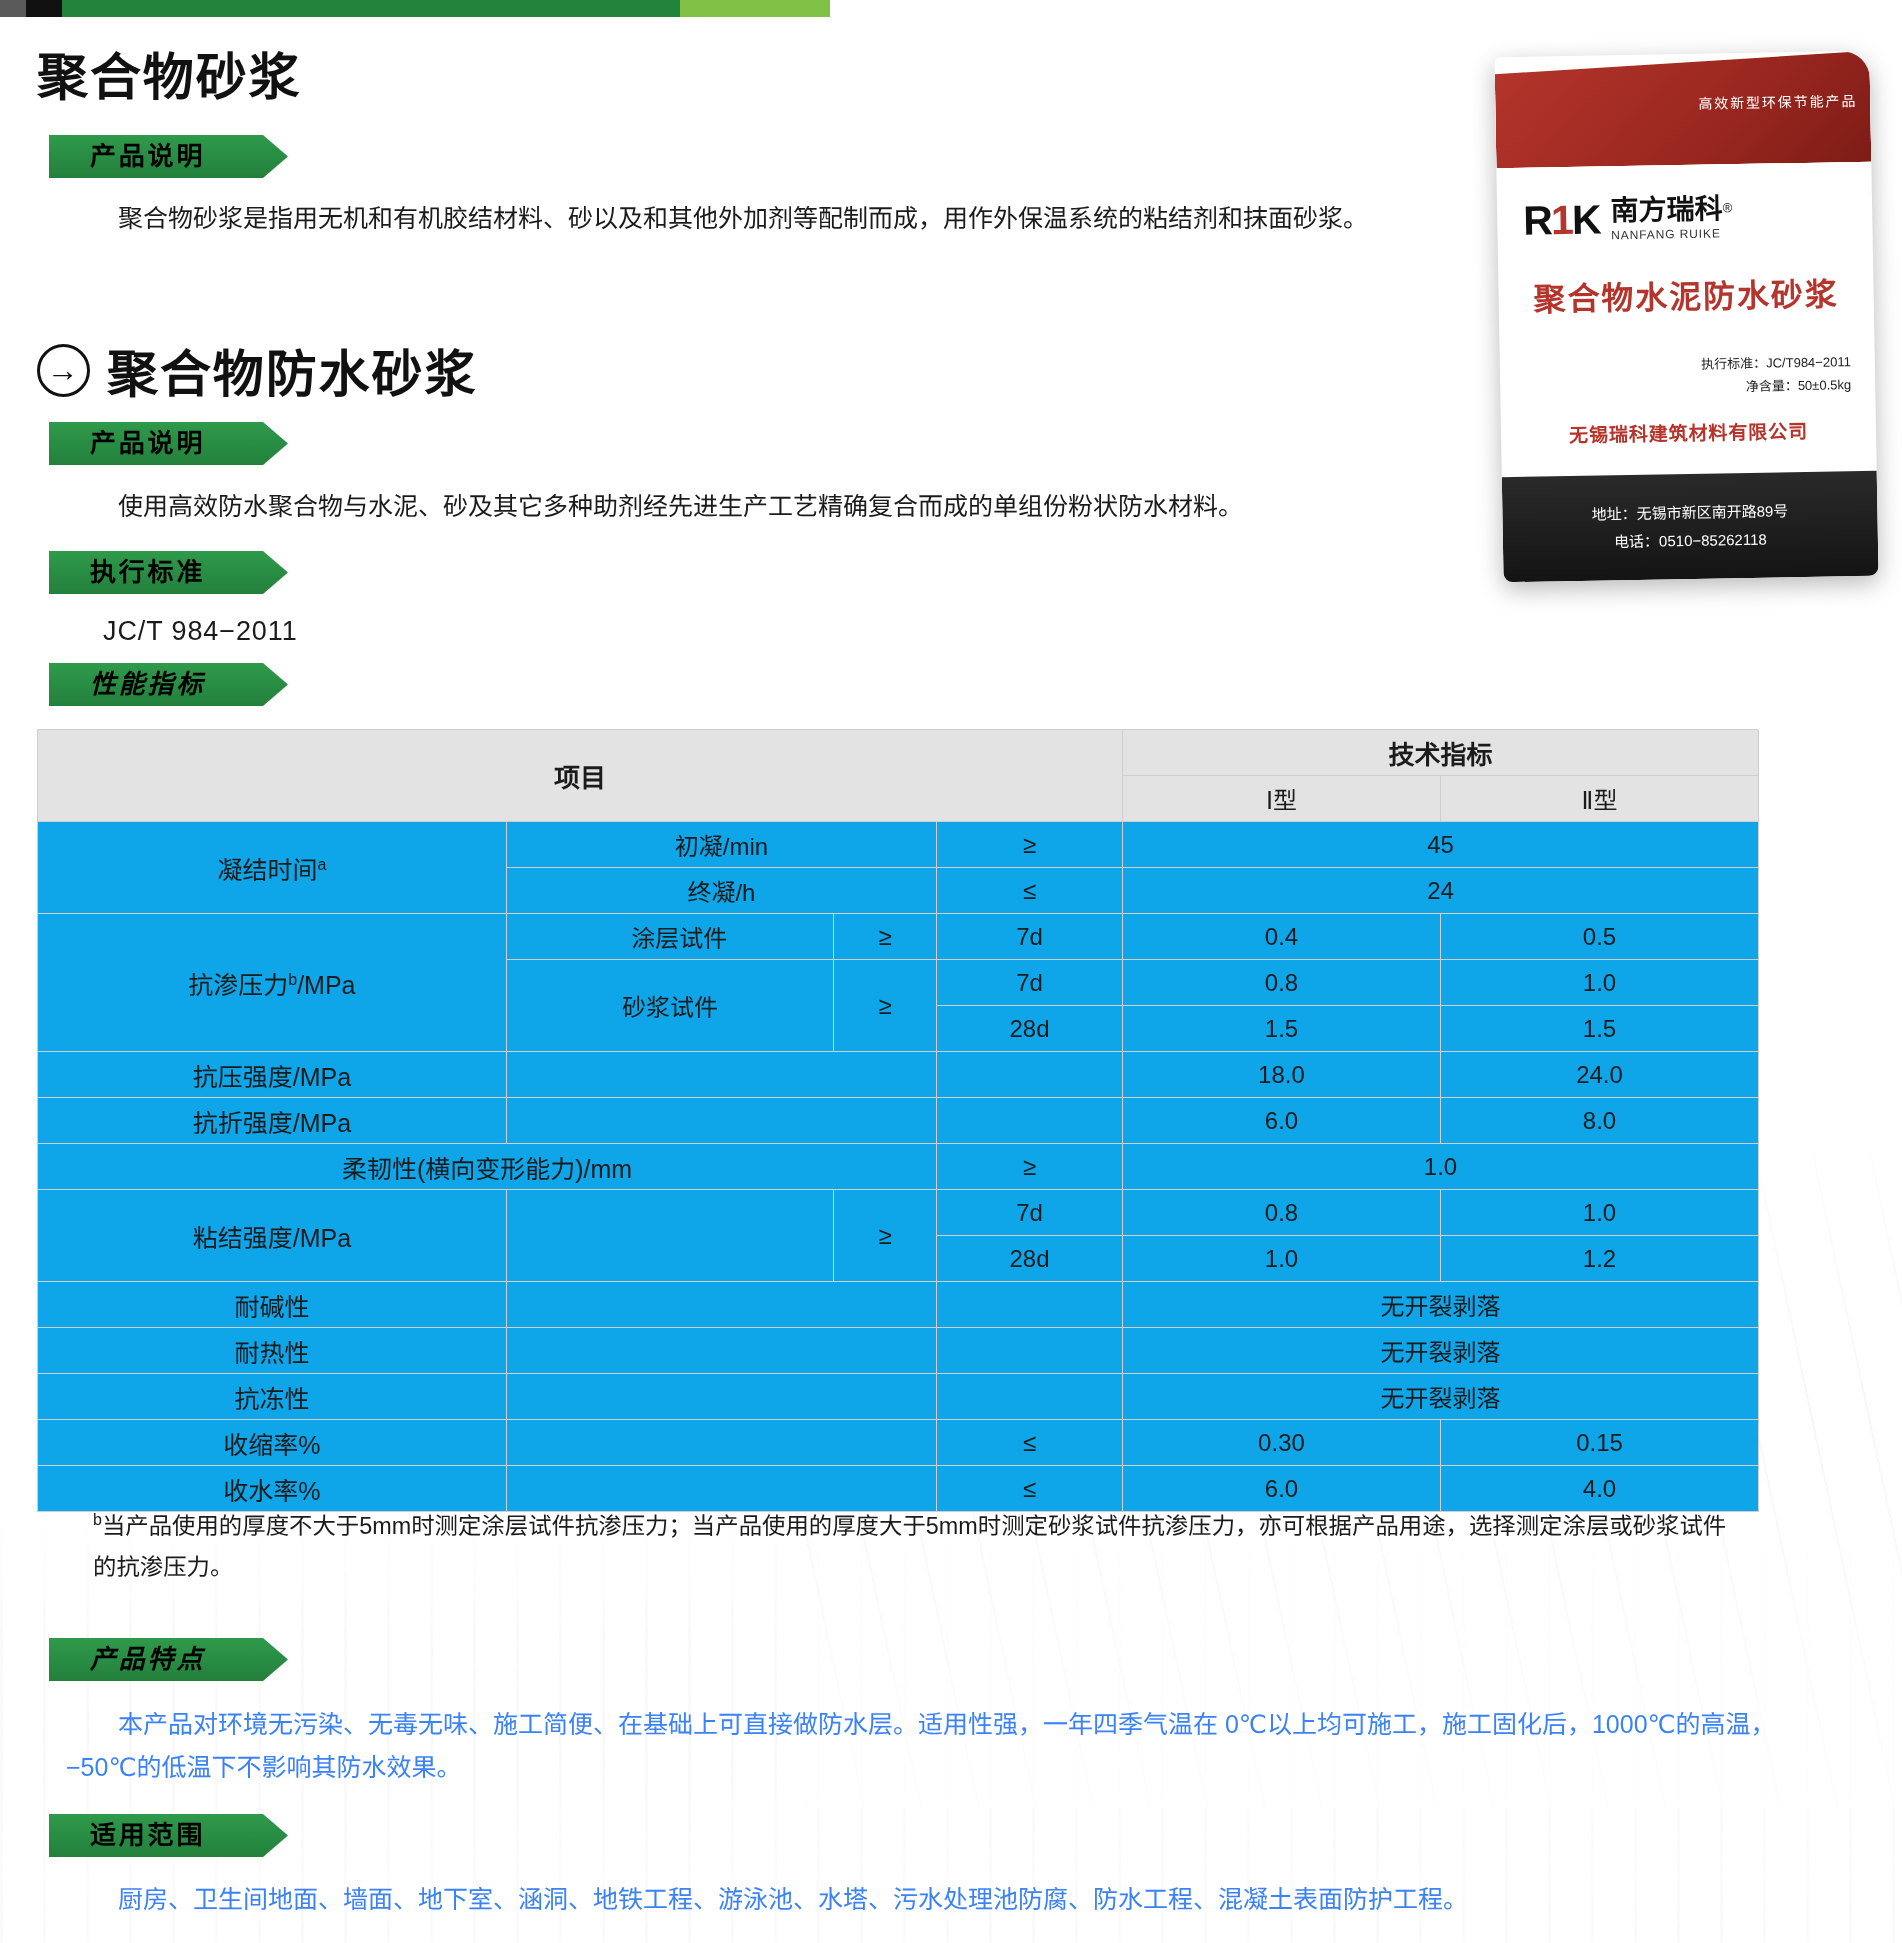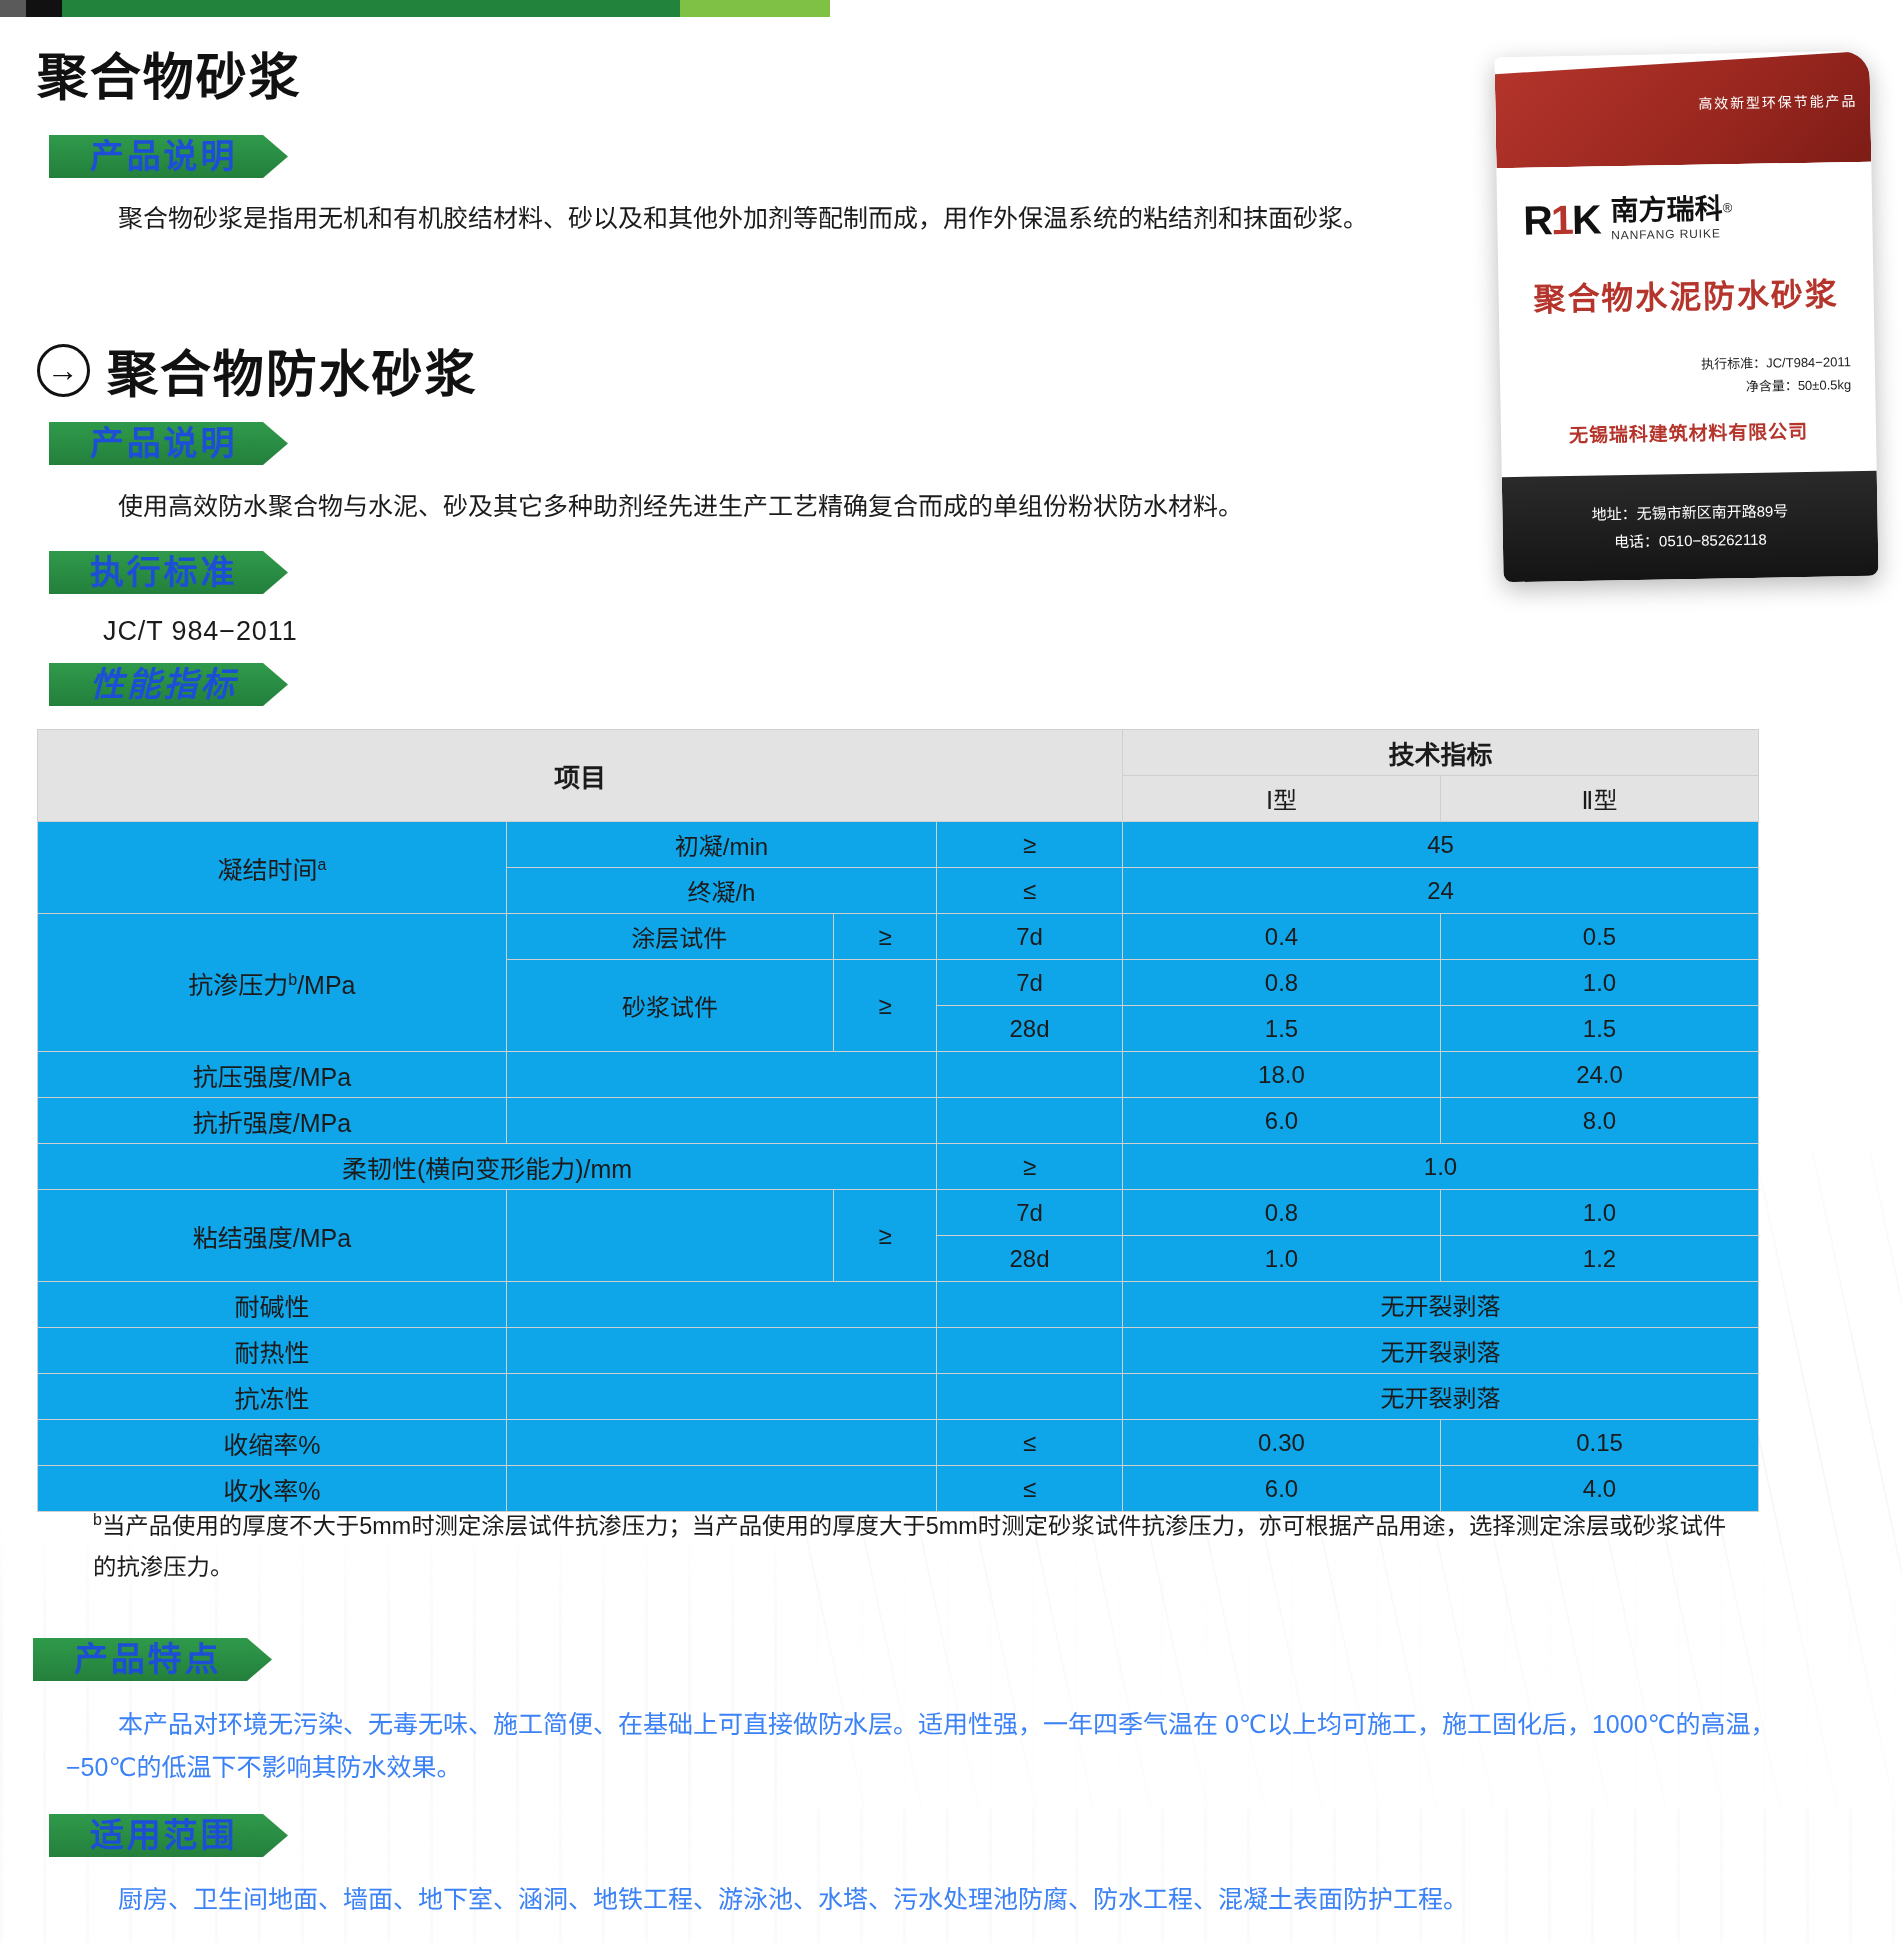--- a/index.html
+++ b/index.html
@@ -60,21 +60,21 @@
     position:absolute;height:43px;width:239px;
   }
   .tag .shape{
     position:absolute;left:0;top:0;height:43px;width:239px;
     background:linear-gradient(to bottom,#2f9a4b 0%,#23803c 100%);
     clip-path:polygon(0 0, 214px 0, 239px 21.5px, 214px 43px, 0 43px);
     box-shadow:0 1.9px 0 rgba(0,0,0,.08);
   }
   .tag .txt{
     position:absolute;left:41px;top:0;height:43px;line-height:43px;
-    color:#1d4ed8;font-size:34px;font-weight:bold;letter-spacing:2.8px;
+    color:#000000;font-size:26px;font-weight:bold;letter-spacing:2.8px;
   }
 
   
   .para{
     position:absolute;font-size:25px;line-height:43px;color:#1b1b1b;
   }
   .para.indent{text-indent:52px;}
 
   
   .product-img{
@@ -362,21 +362,21 @@
   </tbody>
 </table>
 </div>
 
 <div class="notes">
   <div class="ln2">
     <span class="sup">b</span><span>当产品使用的厚度不大于5mm时测定涂层试件抗渗压力；当产品使用的厚度大于5mm时测定砂浆试件抗渗压力，亦可根据产品用途，选择测定涂层或砂浆试件的抗渗压力。</span>
   </div>
 </div>
 
-<div class="tag" style="left:33px;top:1638px;">
+<div class="tag" style="left:49px;top:1638px;font-style:italic;">
   <span class="shape"></span>
   <span class="txt">产品特点</span>
 </div>
 <div class="sec-para" style="left:66px;top:1703px;width:1780px;text-indent:52px;">本产品对环境无污染、无毒无味、施工简便、在基础上可直接做防水层。适用性强，一年四季气温在 0℃以上均可施工，施工固化后，1000℃的高温，−50℃的低温下不影响其防水效果。</div>
 
 <div class="tag" style="left:49px;top:1814px;">
   <span class="shape"></span>
   <span class="txt">适用范围</span>
 </div>
 <div class="sec-para" style="left:66px;top:1878px;width:1780px;text-indent:52px;">厨房、卫生间地面、墙面、地下室、涵洞、地铁工程、游泳池、水塔、污水处理池防腐、防水工程、混凝土表面防护工程。</div>

